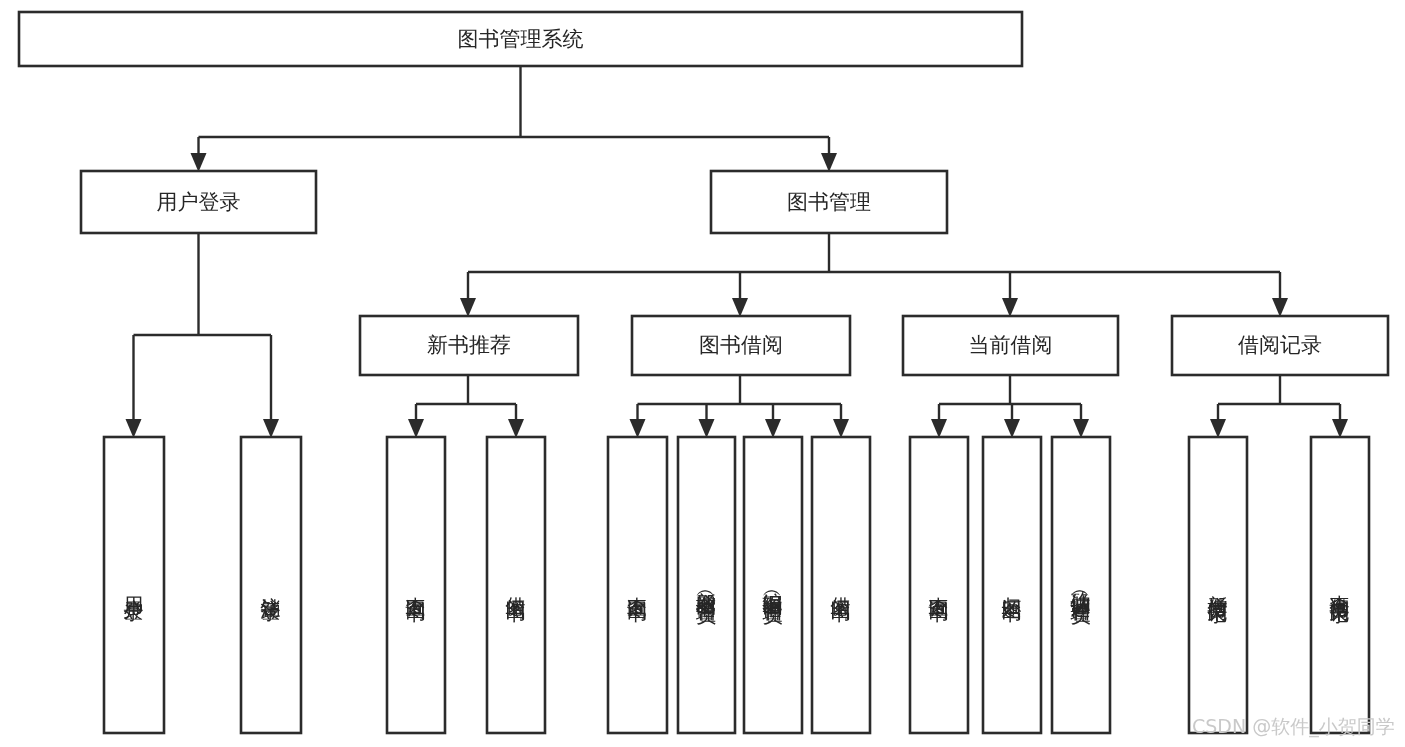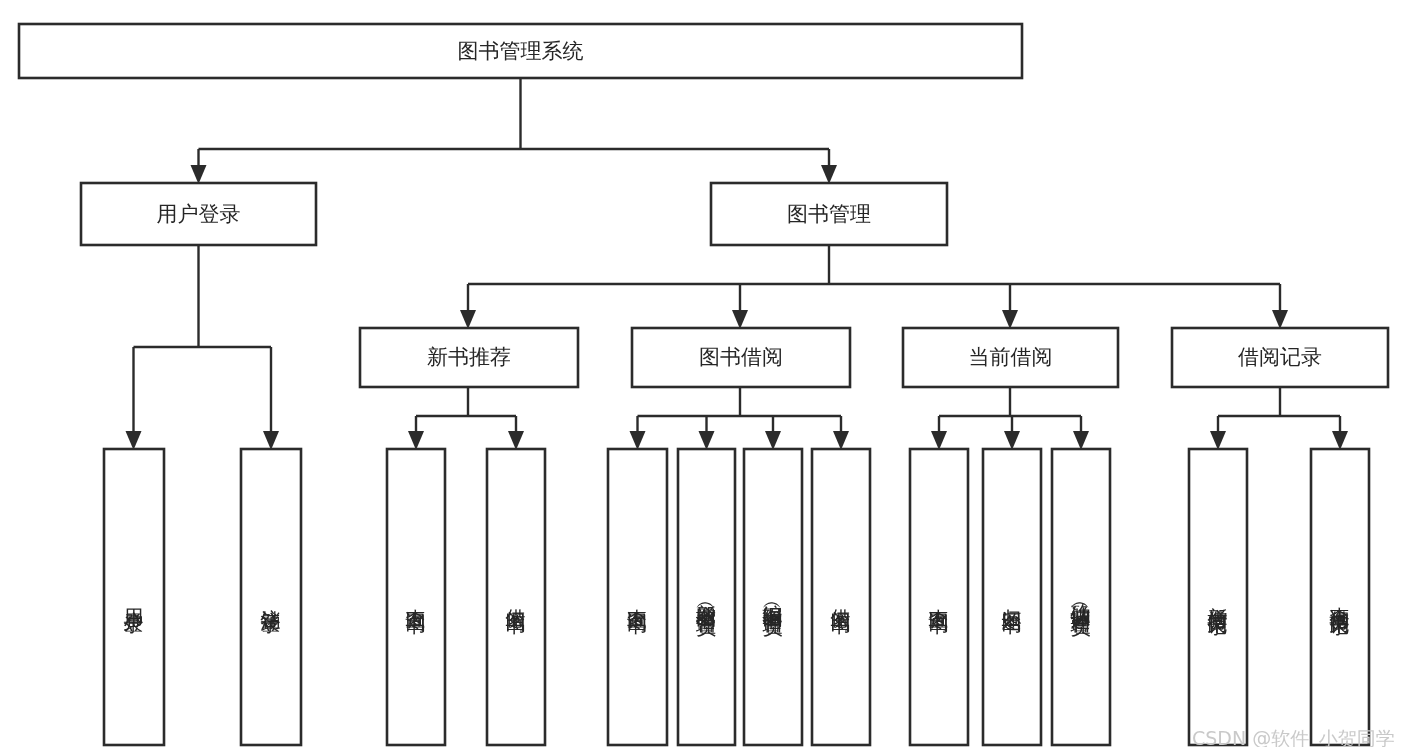--- a/index.html
+++ b/index.html
@@ -10,21 +10,21 @@
   body {
     width: 1405px;
     height: 747px;
     font-family: "DejaVu Sans", "Liberation Sans", sans-serif;
     overflow: hidden;
     position: relative;
   }
   #diagram-root {
     position: absolute;
     left: 0;
-    top: 12px;
+    top: 0;
     width: 1405px;
     height: 524px;
   }
   svg.canvas {
     display: block;
     width: 1405px;
     height: 747px;
   }
   .node-box {
     fill: #ffffff;

